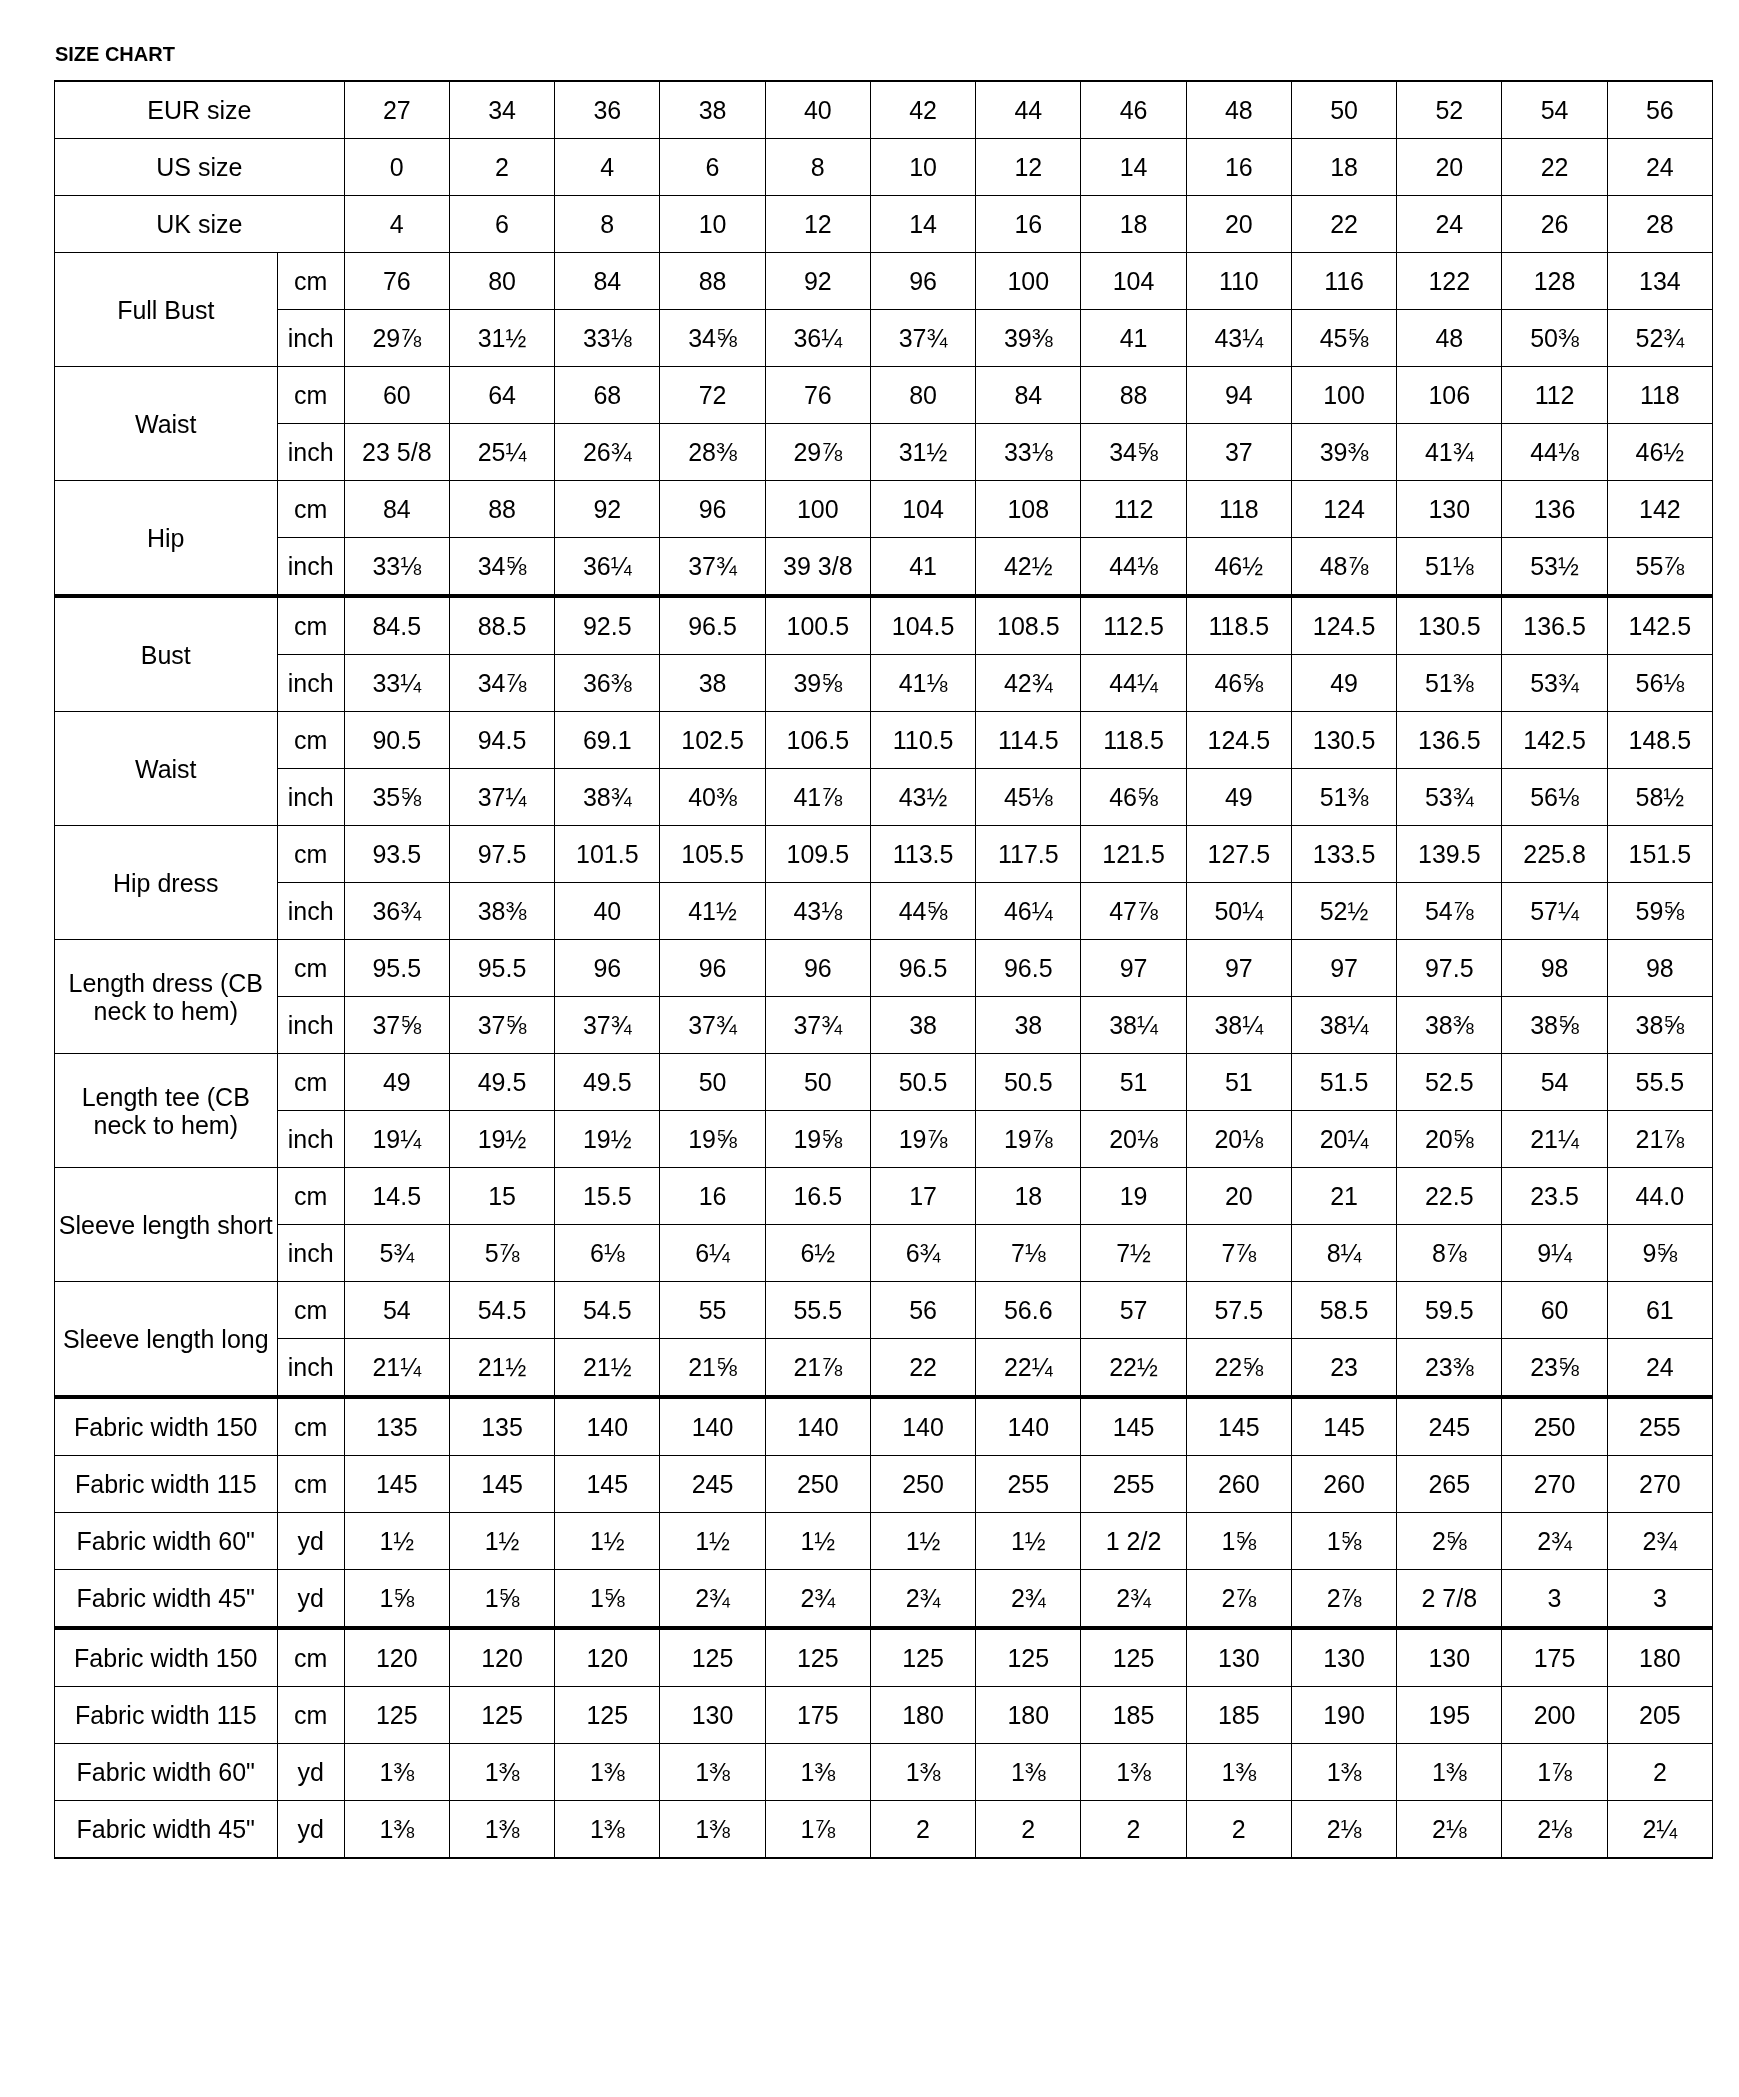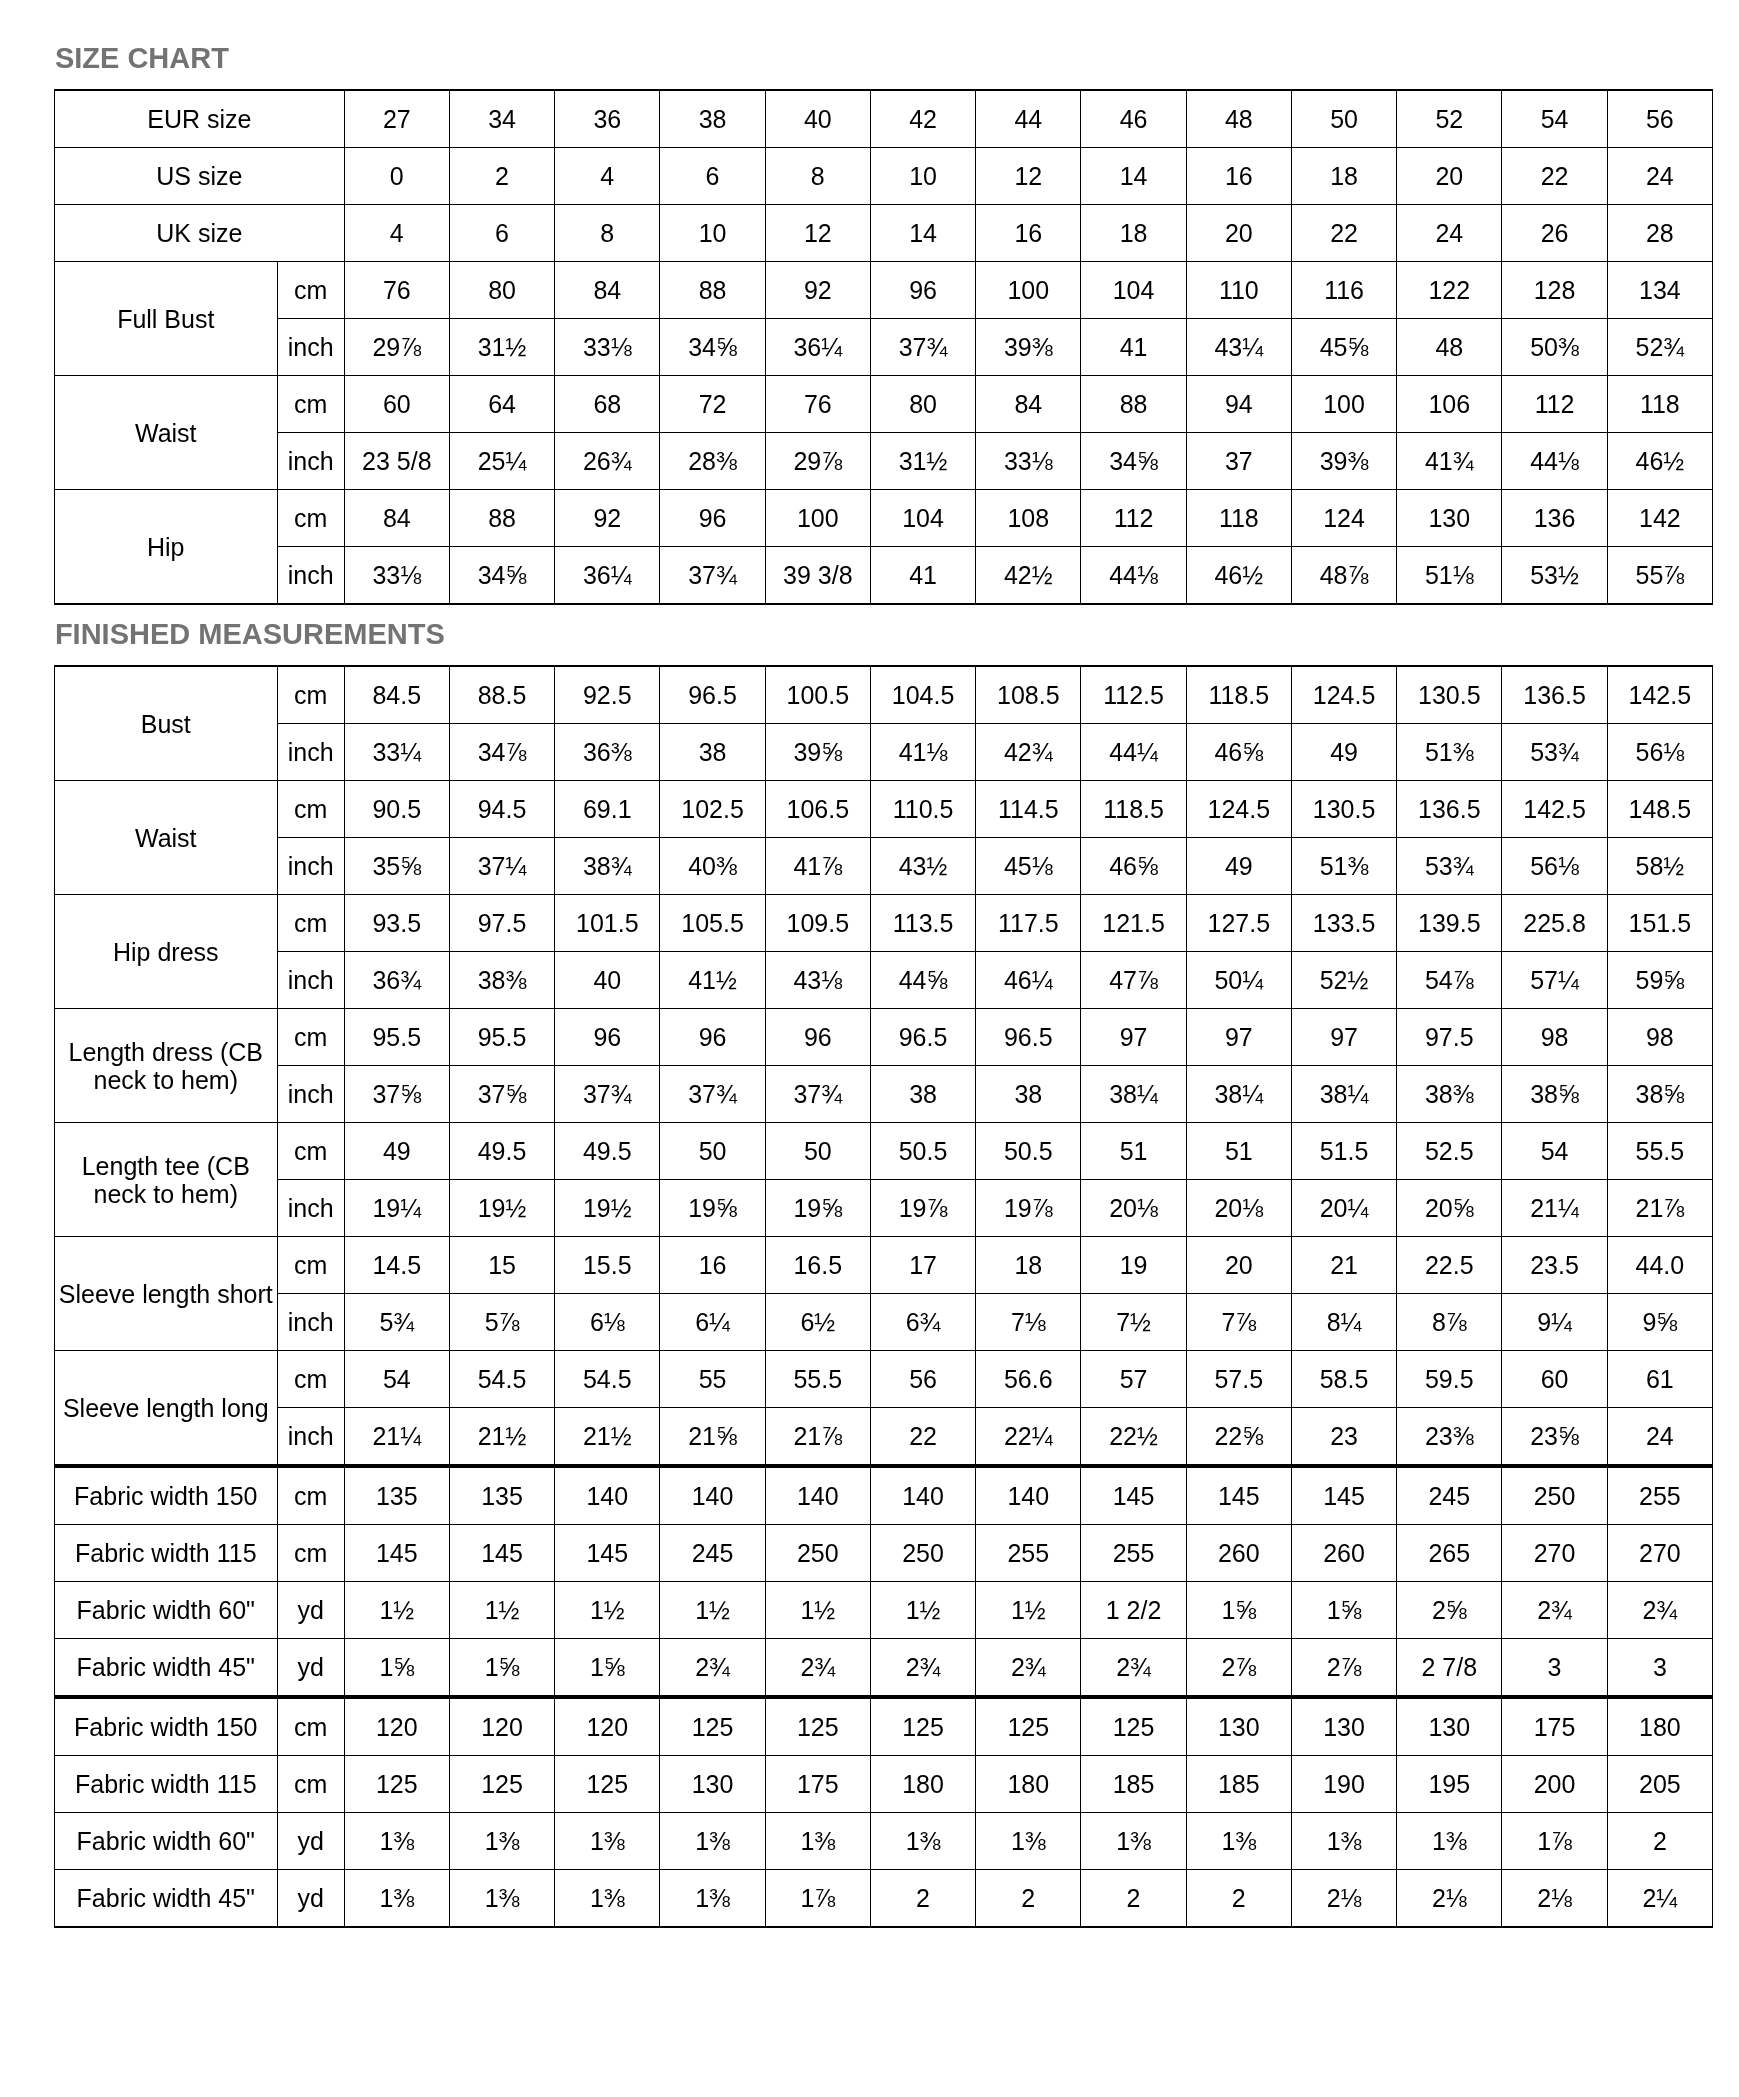--- a/index.html
+++ b/index.html
@@ -10,26 +10,26 @@
     font-family: "Liberation Sans", sans-serif;
   }
   .page {
     width: 1740px;
     min-height: 2097px;
     box-sizing: border-box;
     padding: 44px 25.5px 32px 54px;
     background: #ffffff;
   }
   .section-title {
-    font-size: 29px;
+    font-size: 20px;
     font-weight: 700;
     line-height: 1.0;
     letter-spacing: 0px;
     margin: 0 0 16px 0.9px;
-    color: #737373;
+    color: #000000;
     font-family: "Liberation Sans", sans-serif;
   }
   .section-title.spaced {
     margin-top: 15px;
   }
   table.chart {
     border-collapse: collapse;
     table-layout: fixed;
     width: 1659px;
     background: #ffffff;
@@ -225,21 +225,20 @@
           <td>44⅛</td>
           <td>46½</td>
           <td>48⅞</td>
           <td>51⅛</td>
           <td>53½</td>
           <td>55⅞</td>
         </tr>
       </tbody>
   </table>
 
-  <h2 class="section-title spaced">FINISHED MEASUREMENTS</h2>
   <table class="chart">
     <colgroup>
       <col class="c-label">
         <col class="c-unit">
       <col class="c-data">
         <col class="c-data">
         <col class="c-data">
         <col class="c-data">
         <col class="c-data">
         <col class="c-data">

